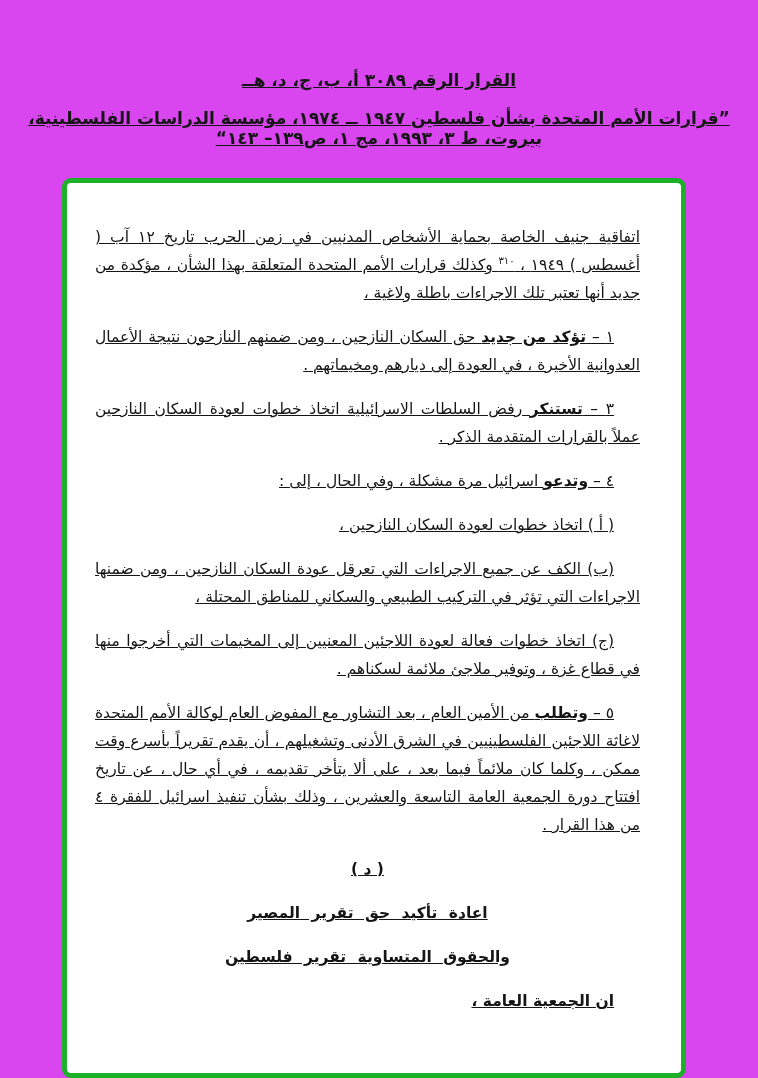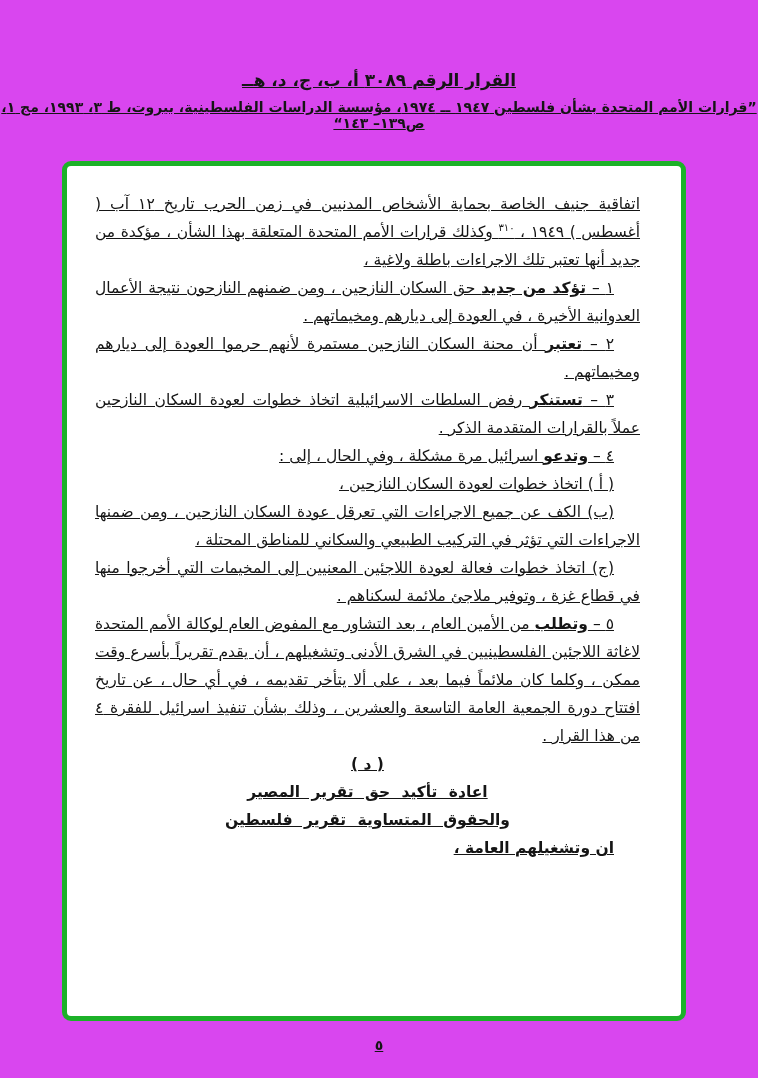--- a/index.html
+++ b/index.html
@@ -21,22 +21,22 @@
   .header {
     padding-top: 70px;
     text-align: center;
   }
   .title {
     font-size: 17px;
     font-weight: bold;
     letter-spacing: 0.3px;
   }
   .source {
-    margin-top: 9px;
-    font-size: 14px;
+    margin-top: 18px;
+    font-size: 17px;
     font-weight: bold;
   }
   .green-box {
     box-sizing: border-box;
     width: 624px;
     min-height: 860px;
     margin: 30px 72px 0 0;
     border: 5px solid #1cb128;
     border-radius: 9px;
     padding: 24px 41px 58px 28px;
@@ -44,20 +44,21 @@
     flex-direction: column;
     background: #ffffff;
   }
   .text-block {
     font-size: 15.5px;
     line-height: 28px;
   }
   .para {
     text-align: justify;
     text-justify: inter-word;
+    margin-top: 16px;
   }
   .para-indent {
     text-indent: 26px;
   }
   .para-center {
     text-align: center;
     text-indent: 0;
   }
   .para-center.heading-spaced {
     word-spacing: 6px;
@@ -101,30 +102,29 @@
 
   <div class="header">
     <div class="title">القرار الرقم ٣٠٨٩ أ، ب، ج، د، هــ</div>
     <div class="source">”قرارات الأمم المتحدة بشأن فلسطين ١٩٤٧ ــ ١٩٧٤، مؤسسة الدراسات الفلسطينية، بيروت، ط ٣، ١٩٩٣، مج ١، ص١٣٩– ١٤٣“</div>
   </div>
 
   <div class="green-box">
     <div class="text-block" id="resolution-body">
         <div class="para para-body"><span>اتفاقية جنيف الخاصة بحماية الأشخاص المدنيين في زمن الحرب تاريخ ١٢ آب ( أغسطس ) ١٩٤٩ ، </span><sup class="fn-ref">٣١٠</sup><span> وكذلك قرارات الأمم المتحدة المتعلقة بهذا الشأن ، مؤكدة من جديد أنها تعتبر تلك الاجراءات باطلة ولاغية ،</span></div>
         <div class="para para-body para-indent"><span>١ – </span><span class="b">تؤكد من جديد</span><span> حق السكان النازحين ، ومن ضمنهم النازحون نتيجة الأعمال العدوانية الأخيرة ، في العودة إلى ديارهم ومخيماتهم .</span></div>
-        <div class="para para-body para-indent"><span>٢ – </span><span class="b">تعتبر</span><span> أن محنة السكان النازحين مستمرة لأنهم حرموا العودة إلى ديارهم ومخيماتهم .</span></div>
         <div class="para para-body para-indent"><span>٣ – </span><span class="b">تستنكر</span><span> رفض السلطات الاسرائيلية اتخاذ خطوات لعودة السكان النازحين عملاً بالقرارات المتقدمة الذكر .</span></div>
         <div class="para para-body para-indent"><span>٤ – </span><span class="b">وتدعو</span><span> اسرائيل مرة مشكلة ، وفي الحال ، إلى :</span></div>
         <div class="para para-body para-indent"><span>( أ ) اتخاذ خطوات لعودة السكان النازحين ،</span></div>
         <div class="para para-body para-indent"><span>(ب) الكف عن جميع الاجراءات التي تعرقل عودة السكان النازحين ، ومن ضمنها الاجراءات التي تؤثر في التركيب الطبيعي والسكاني للمناطق المحتلة ،</span></div>
         <div class="para para-body para-indent"><span>(ج) اتخاذ خطوات فعالة لعودة اللاجئين المعنيين إلى المخيمات التي أخرجوا منها في قطاع غزة ، وتوفير ملاجئ ملائمة لسكناهم .</span></div>
         <div class="para para-body para-indent"><span>٥ – </span><span class="b">وتطلب</span><span> من الأمين العام ، بعد التشاور مع المفوض العام لوكالة الأمم المتحدة لاغاثة اللاجئين الفلسطينيين في الشرق الأدنى وتشغيلهم ، أن يقدم تقريراً بأسرع وقت ممكن ، وكلما كان ملائماً فيما بعد ، على ألا يتأخر تقديمه ، في أي حال ، عن تاريخ افتتاح دورة الجمعية العامة التاسعة والعشرين ، وذلك بشأن تنفيذ اسرائيل للفقرة ٤ من هذا القرار .</span></div>
         <div class="para para-center"><span class="b">( د )</span></div>
         <div class="para para-center heading-spaced"><span class="b">اعادة تأكيد حق تقرير المصير</span></div>
         <div class="para para-center heading-spaced"><span class="b">والحقوق المتساوية تقرير فلسطين</span></div>
-        <div class="para para-body para-indent"><span class="b">ان وتشغيلهم العامة ،</span></div>
+        <div class="para para-body para-indent"><span class="b">ان الجمعية العامة ،</span></div>
       </div>
 
   </div>
 
   <div class="page-number">٥</div>
 
 </div>
 
 </body></html>

